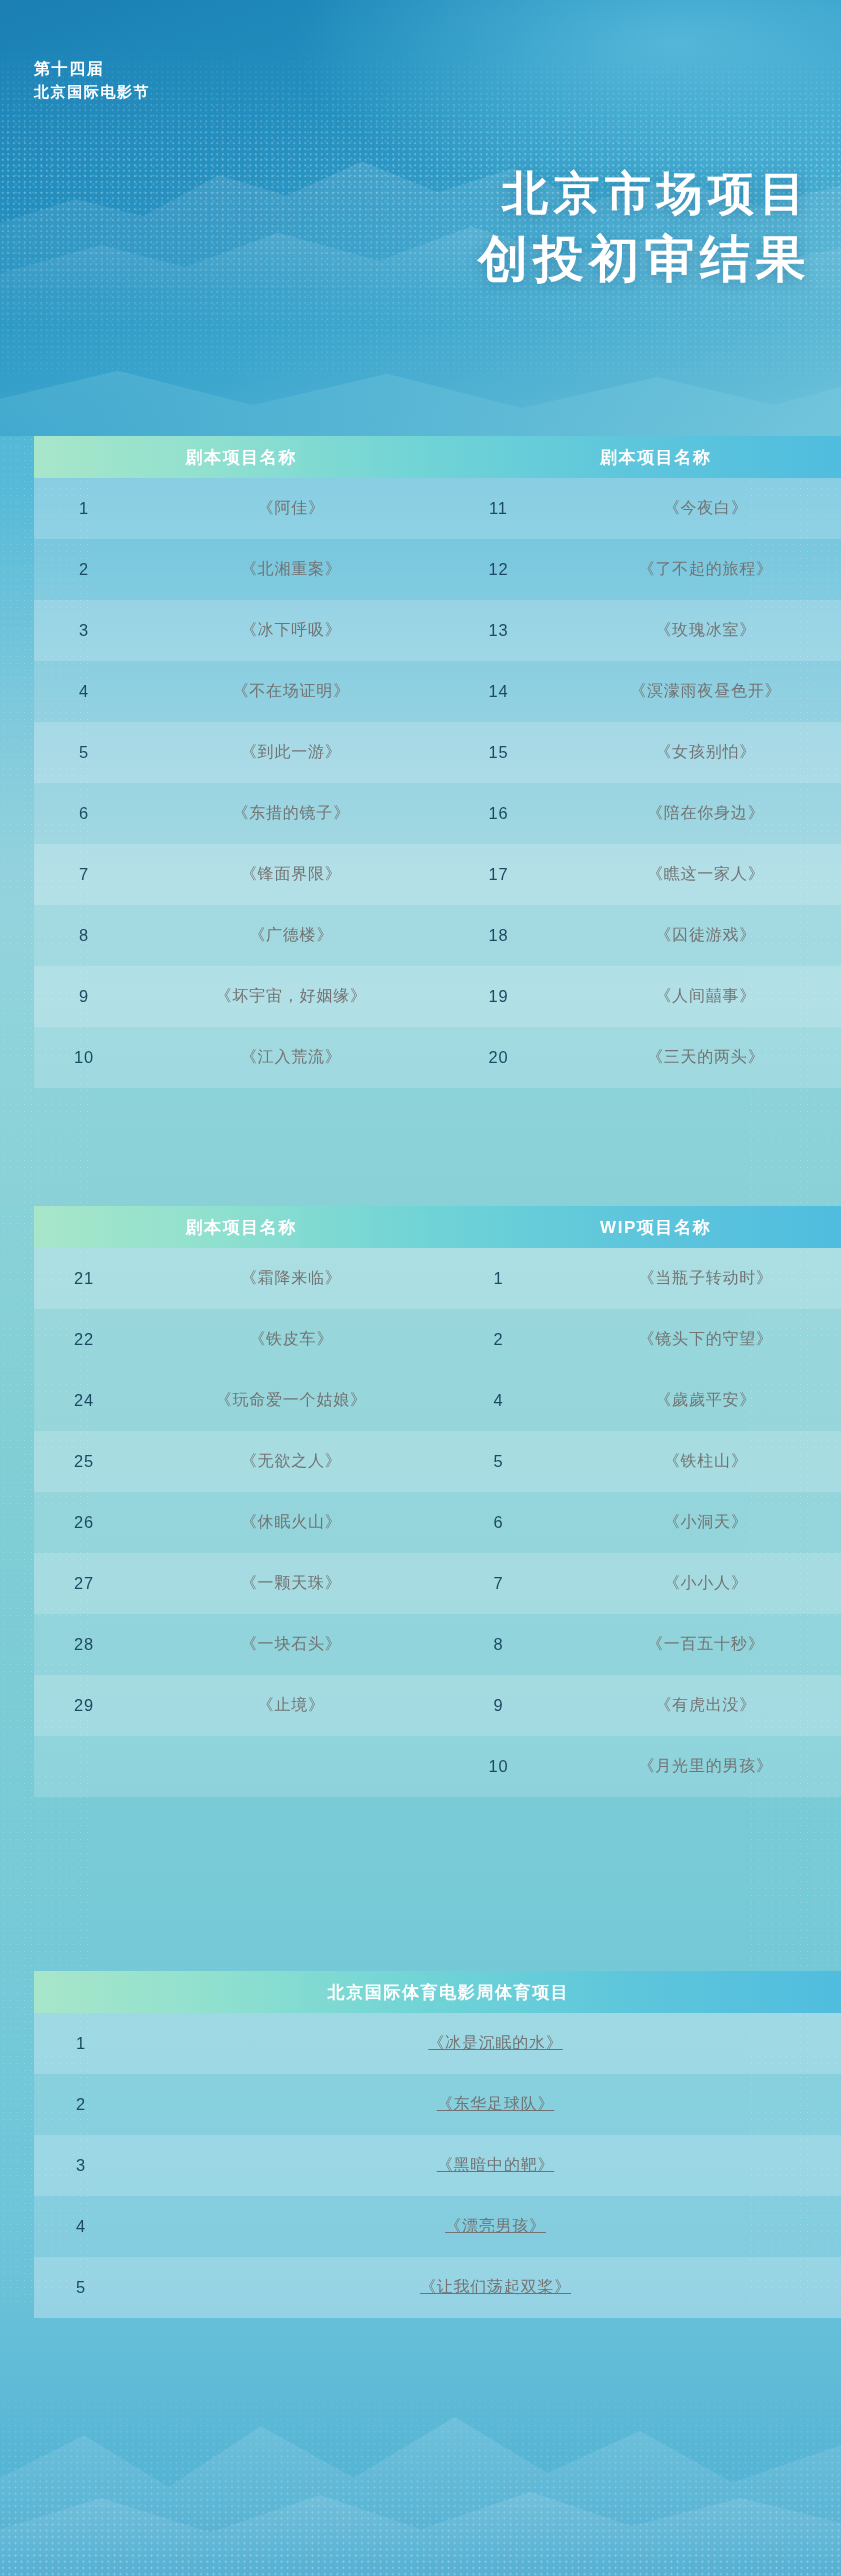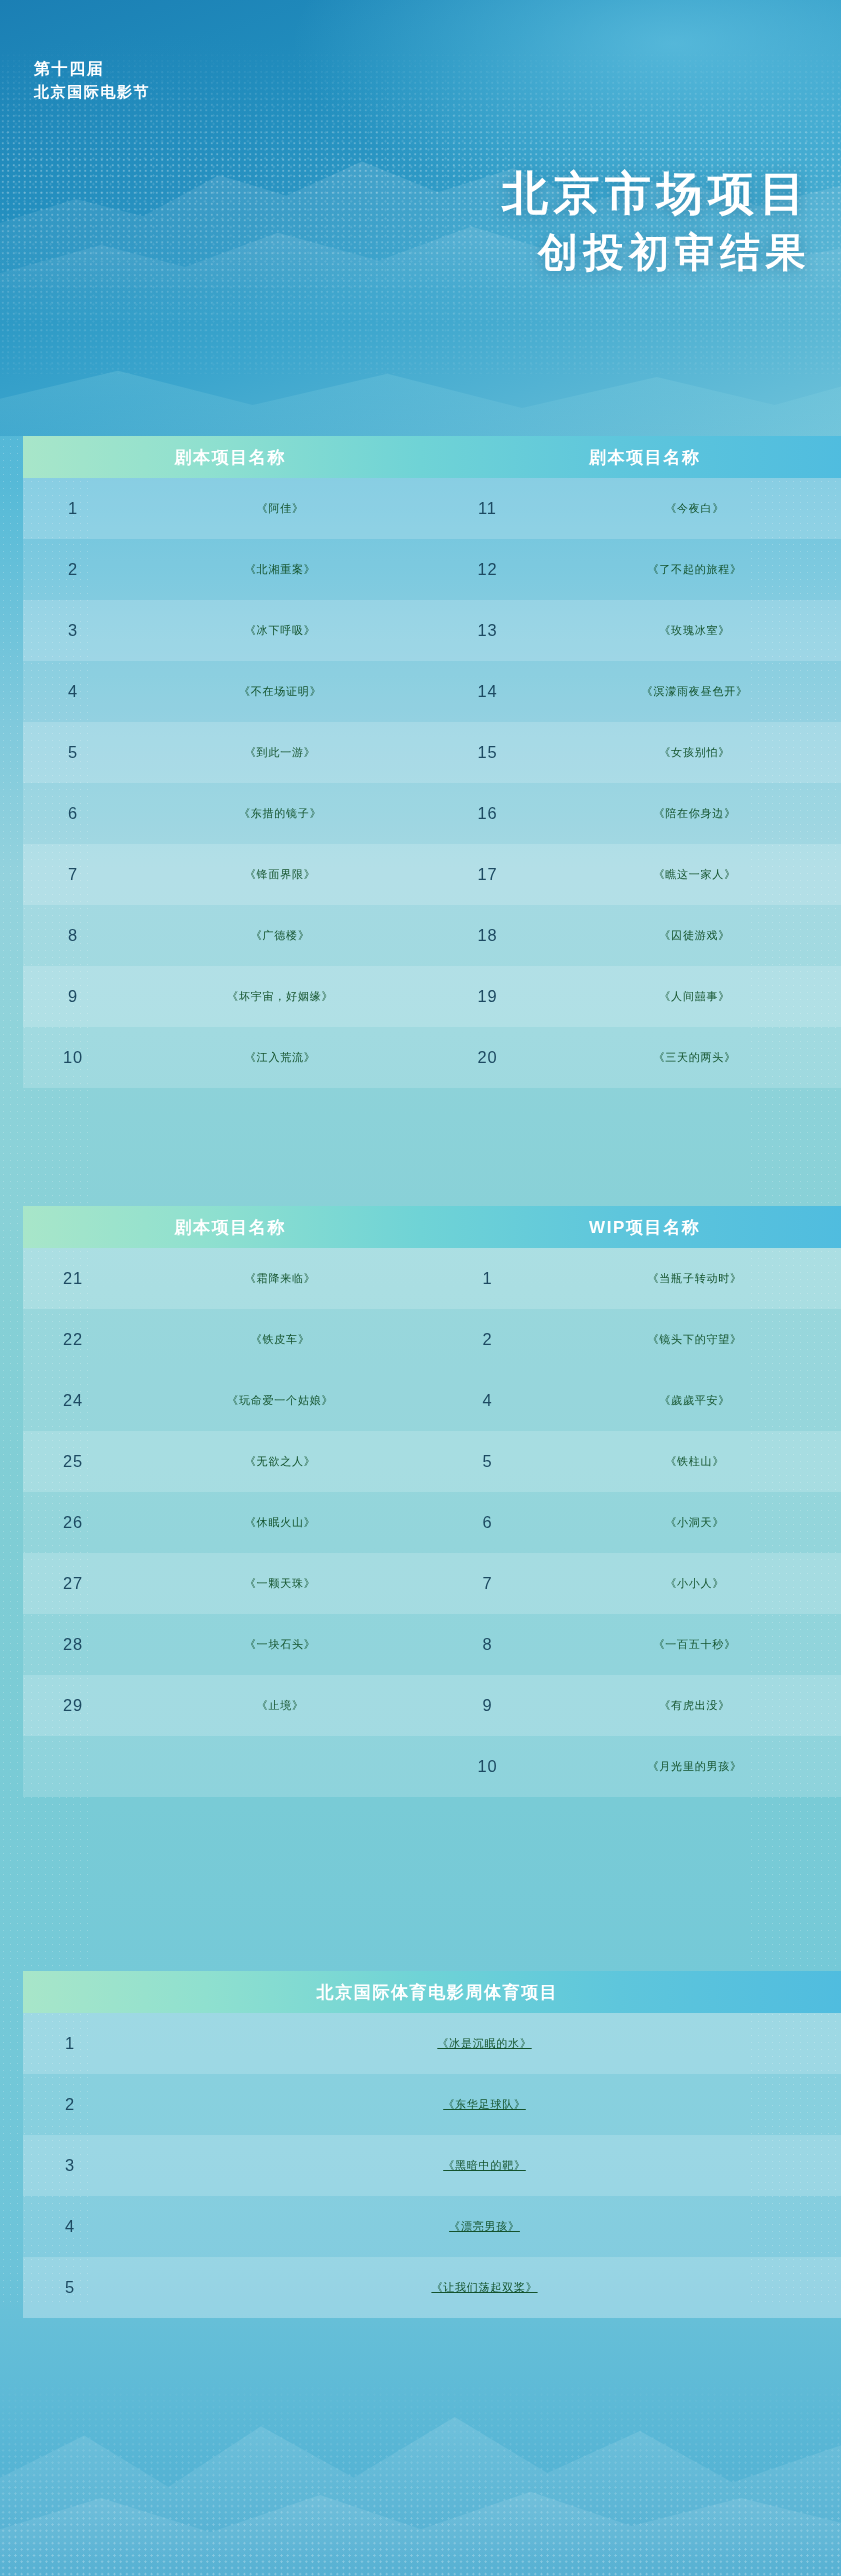--- a/index.html
+++ b/index.html
@@ -114,24 +114,24 @@
     position: absolute;
     right: 31px; top: 162px;
     text-align: right;
     color: #ffffff;
     font-weight: bold;
     letter-spacing: 5.5px;
     line-height: 1.36;
     text-shadow: 0 2.3px 12.5px rgba(10,70,110,0.35);
   }
   .hero-title .t1 { font-size: 46px; display: block; }
-  .hero-title .t2 { font-size: 40px; display: block; }
+  .hero-title .t2 { font-size: 50px; display: block; }
 
   
-  .table-wrap { position: absolute; left: 23px; width: 779px; }
+  .table-wrap { position: absolute; left: 34px; width: 779px; }
 
   table.proj {
     width: 829px;
     border-collapse: collapse;
     table-layout: fixed;
   }
   table.proj th {
     height: 42px;
     font-size: 17px;
     font-weight: bold;
@@ -146,21 +146,21 @@
     height: 61px;
     font-size: 17px;
     color: #19445c;
     text-align: center;
     vertical-align: middle;
     letter-spacing: 0.8px;
   }
   table.proj tbody tr { background: rgba(255,255,255,0.30); }
   table.proj tbody tr.alt { background: rgba(255,255,255,0.16); }
   table.proj td.num { font-size: 16.4px; color: #1d4a62; }
-  table.proj td.name { font-size: 11px; color: #14532d; }
+  table.proj td.name { font-size: 16px; color: #737373; }
   table.proj td.empty { background: transparent; }
   .col-num { width: 94px; }
   .col-name { width: 296px; }
   .two-line { line-height: 1.35; }
 
   table.proj.single td.name-wide { width: 686px; text-decoration: underline; }
   .col-num-wide { width: 94px; }
 </style>
 </head>
 <body>

